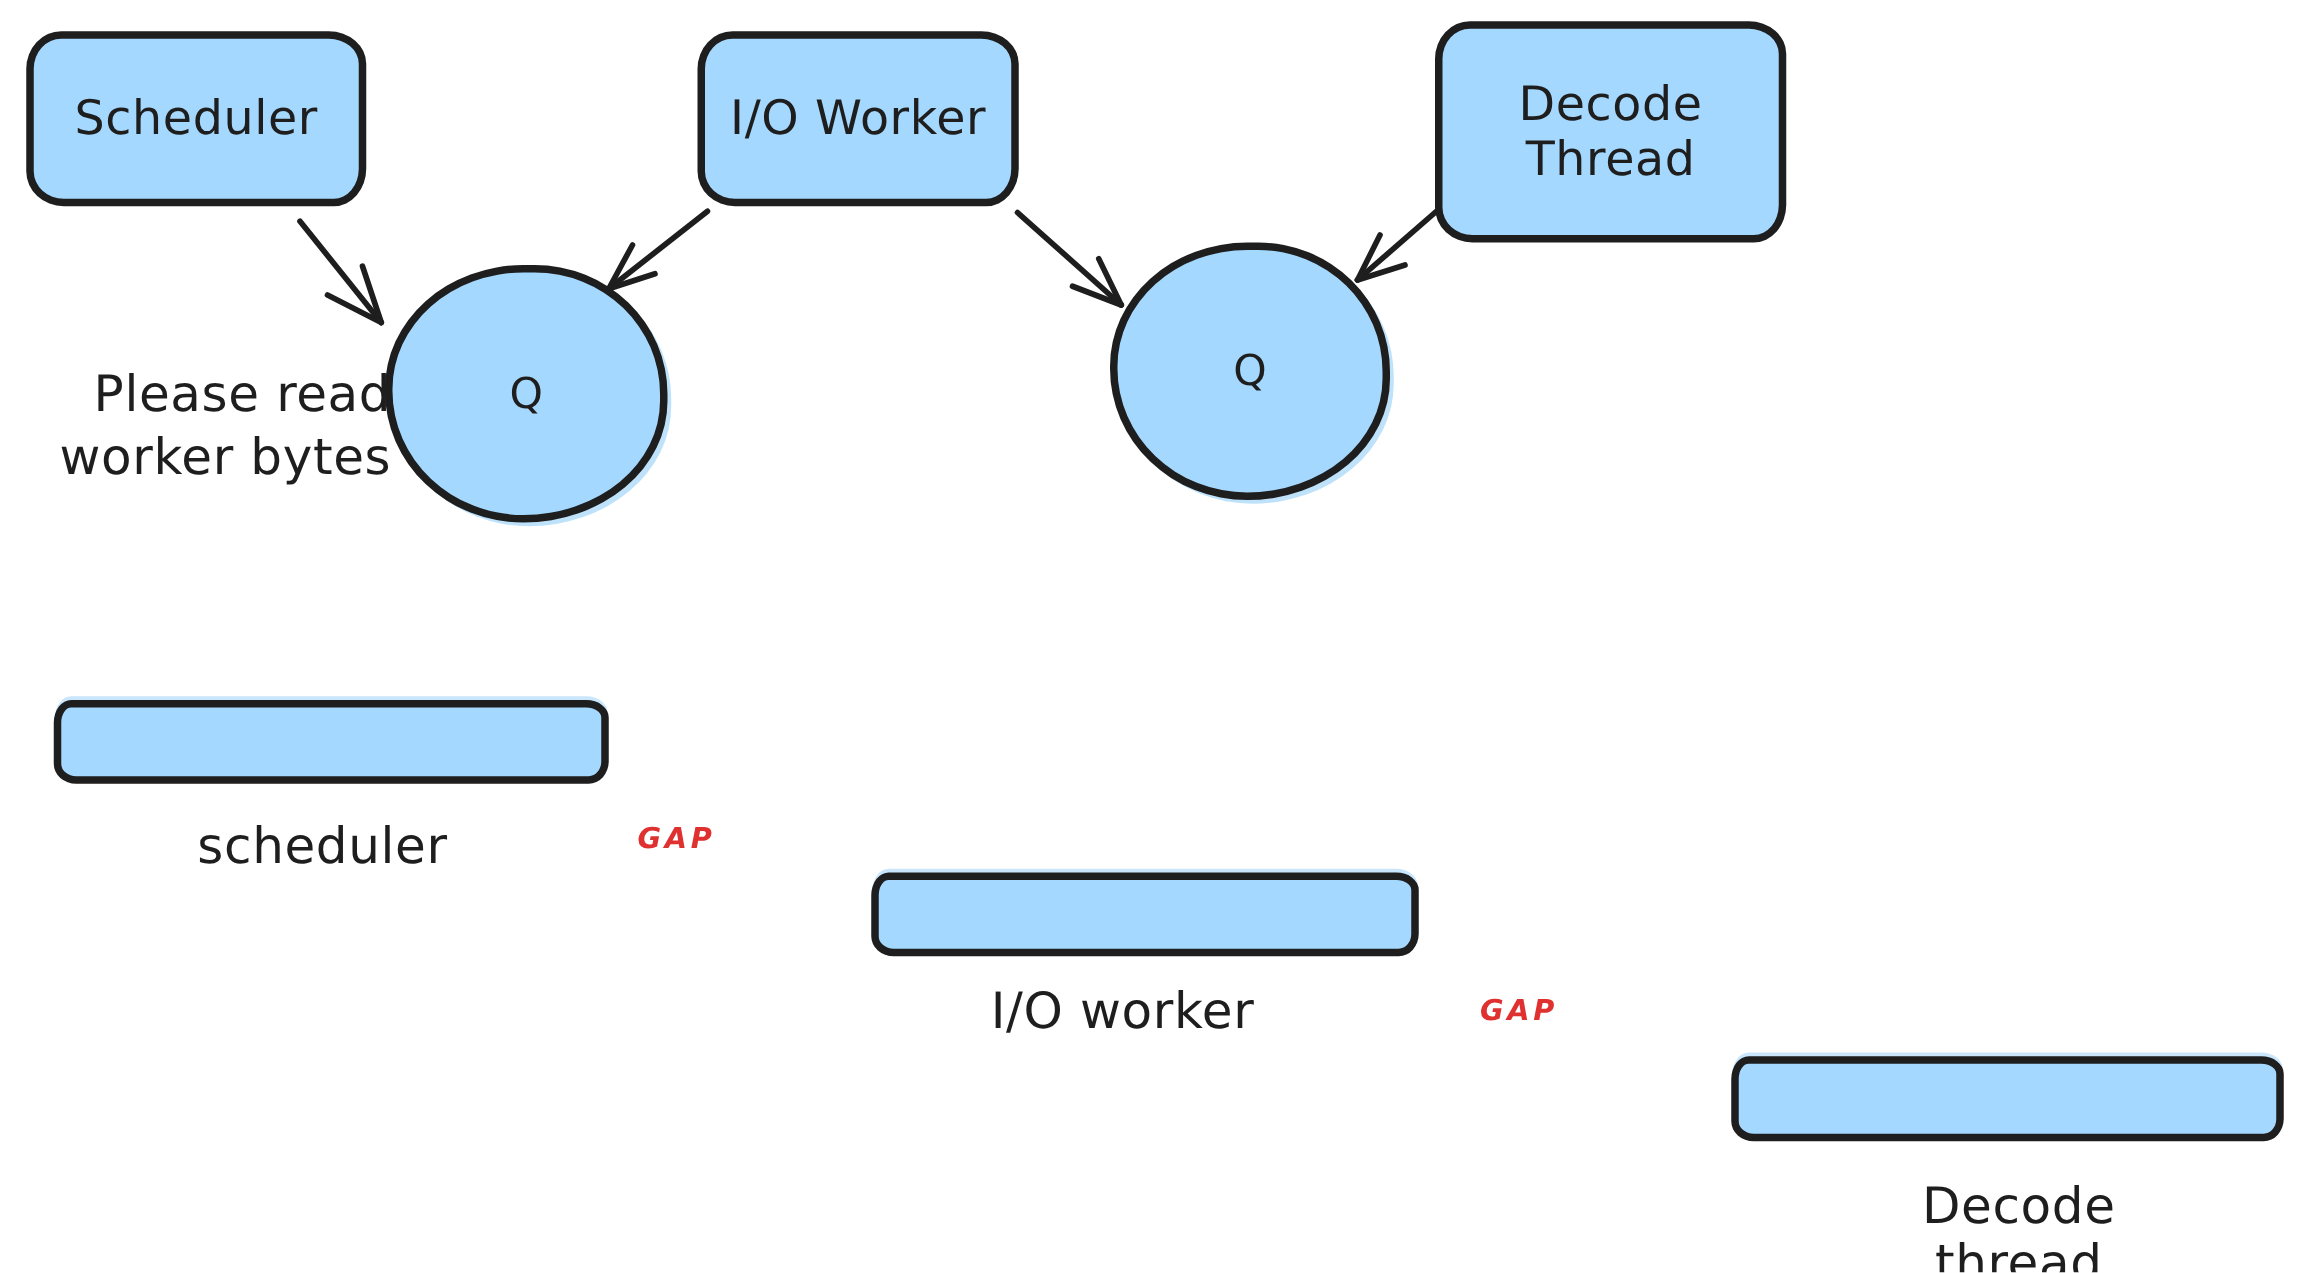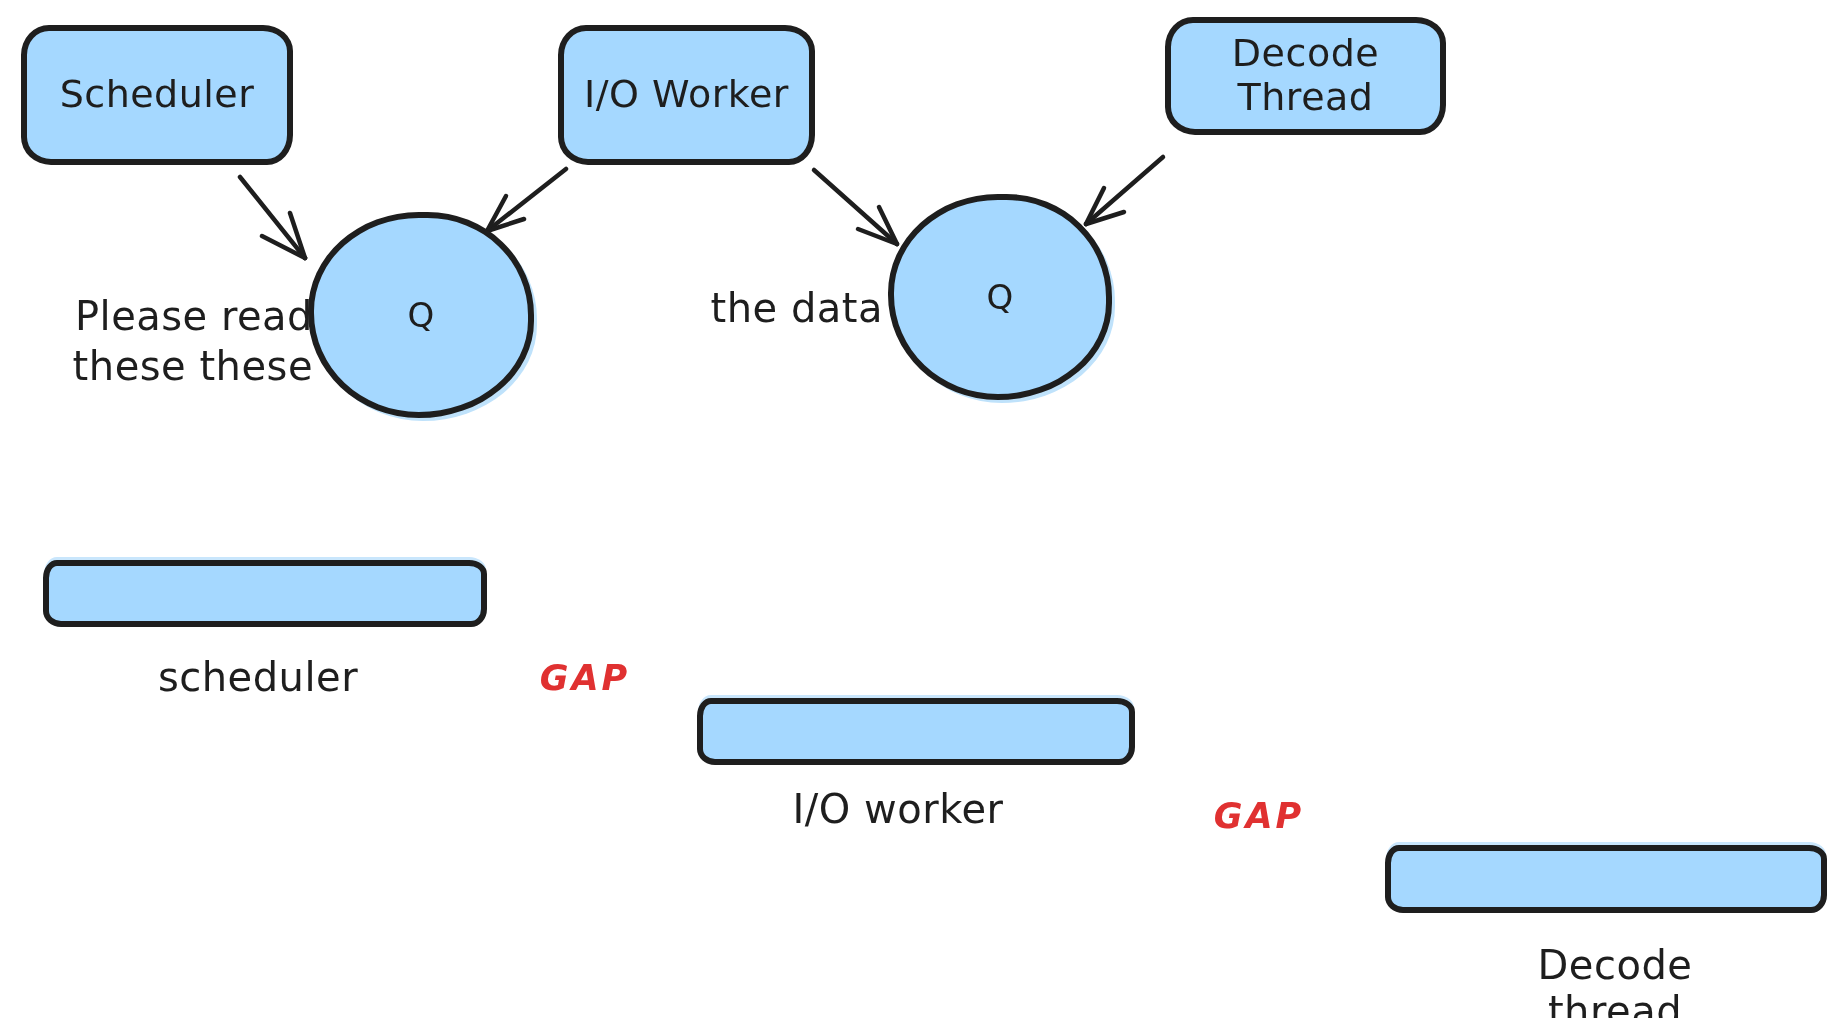--- a/index.html
+++ b/index.html
@@ -54,22 +54,22 @@
     border: 6px solid var(--stroke-dark);
     border-radius: 14px 18px 16px 18px / 18px 14px 18px 16px;
     box-shadow: 0 -4px 0 -1px #c9e6fc;
   }
   .lane-label {
     text-align: center;
     font-size: 40px;
     letter-spacing: 0.5px;
   }
   .gap-label {
-    text-align: center;
-    font-size: 35px;
+    text-align: left;
+    font-size: 23px;
     font-style: italic;
     font-weight: bold;
     letter-spacing: 3px;
     color: var(--gap-red);
   }
   svg.arrows { position: absolute; left: 0; top: 0; pointer-events: none; }
   .arrow-line {
     stroke: var(--stroke-dark);
     stroke-width: 4.5;
     stroke-linecap: round;
@@ -105,42 +105,41 @@
   </svg>
 
   <div class="abs node" style="left:21px; top:25px; width:272px; height:140px;">
     <span>Scheduler</span>
   </div>
 
   <div class="abs node" style="left:558px; top:25px; width:257px; height:140px;">
     <span>I/O Worker</span>
   </div>
 
-  <div class="abs node" style="left:1148px; top:17px; width:281px; height:118px;margin-left:17px;">
+  <div class="abs node" style="left:1148px; top:17px; width:281px; height:177px;">
     <span>
       <span style="display:block">Decode</span>
       <span style="display:block">Thread</span>
     </span>
   </div>
 
   <div class="abs queue" style="left:308px; top:212px; width:226px; height:206px;">
     <span>Q</span>
   </div>
 
   <div class="abs queue" style="left:888px; top:194px; width:224px; height:206px;">
     <span>Q</span>
   </div>
 
   <div class="abs note" style="left:28px; top:291px; width:285px;">
     <span style="display:block">Please read</span>
-    <span style="display:block">these these</span>
+    <span style="display:block">worker bytes</span>
   </div>
 
   <div class="abs note" style="left:633px; top:283px; width:250px;">
-    <span style="display:block">the data</span>
   </div>
 
   <div class="abs bar" style="left:43px; top:560px; width:444px; height:67px;"></div>
 
   <div class="abs lane-label" style="left:108px; top:654px; width:300px;">scheduler</div>
 
   <div class="abs gap-label" style="left:510px; top:658px; width:150px;">GAP</div>
 
   <div class="abs bar" style="left:697px; top:698px; width:438px; height:67px;"></div>
 

